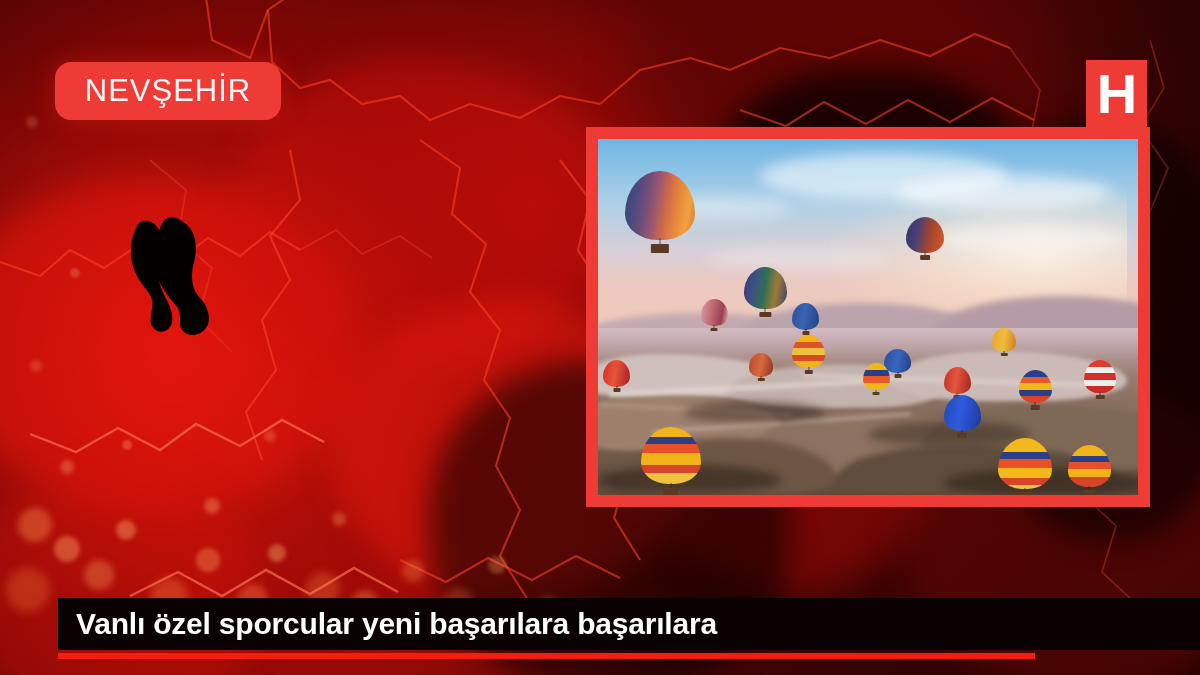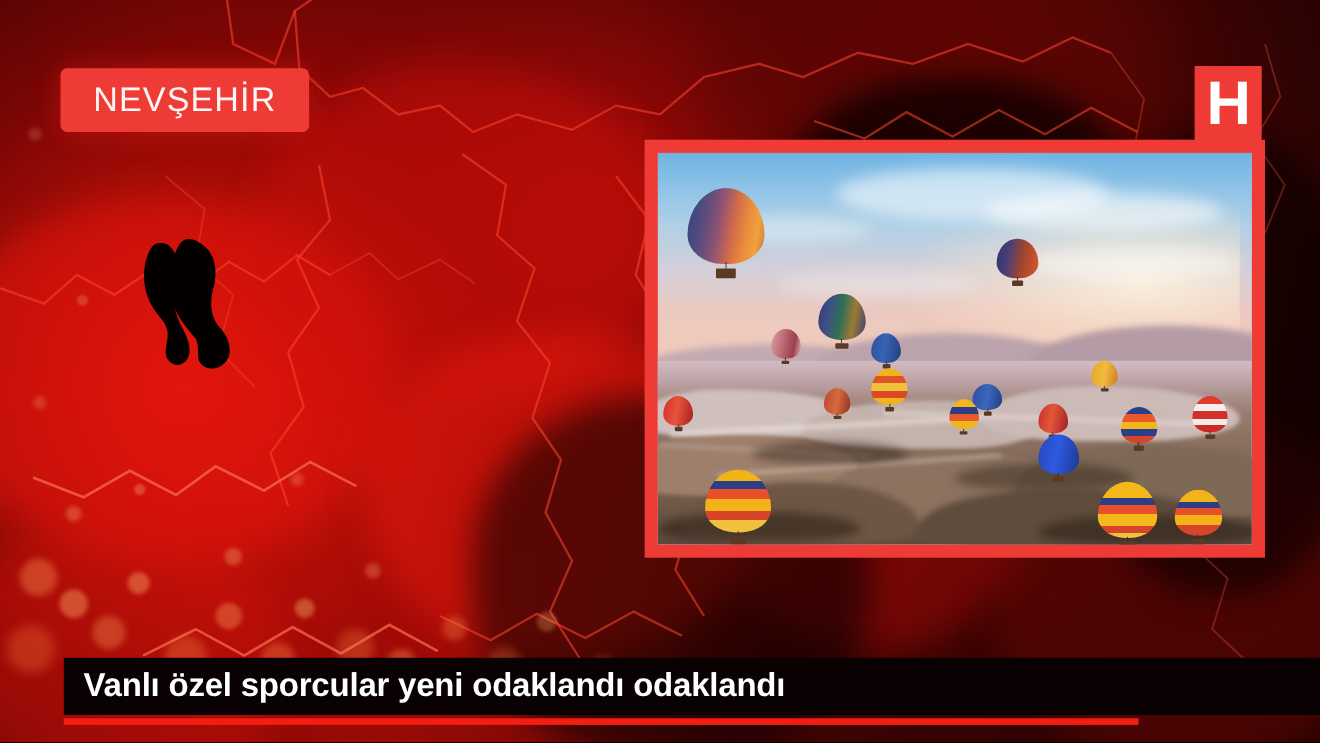--- a/index.html
+++ b/index.html
@@ -58,21 +58,21 @@
   .lake path { fill:#040000; }
 
   
   .bokeh { position:absolute; border-radius:50%; }
 
   
   #city-badge {
     position:absolute; left:55px; top:62px;
     width:226px; height:58px;
     background:#ee3b35;
-    border-radius:6px;
+    border-radius:16px;
     display:flex; align-items:center; justify-content:center;
     box-shadow:0 0 26px rgba(255,40,25,0.35);
   }
   #city-badge .label {
     color:#fdf6f5;
     font-size:31px;
     font-weight:300;
     letter-spacing:1.0px;
     white-space:nowrap;
   }
@@ -436,17 +436,17 @@
 
       </div>
     </div>
   </div>
 
   <div id="brand-logo">
     <span class="h-glyph">H</span>
   </div>
 
   <div id="caption-bar">
-    <span class="headline">Vanlı özel sporcular yeni odaklandı odaklandı</span>
+    <span class="headline">Vanlı özel sporcular yeni başarılara başarılara</span>
   </div>
   <div id="caption-underline"></div>
 
 </div>
 
 </body></html>

